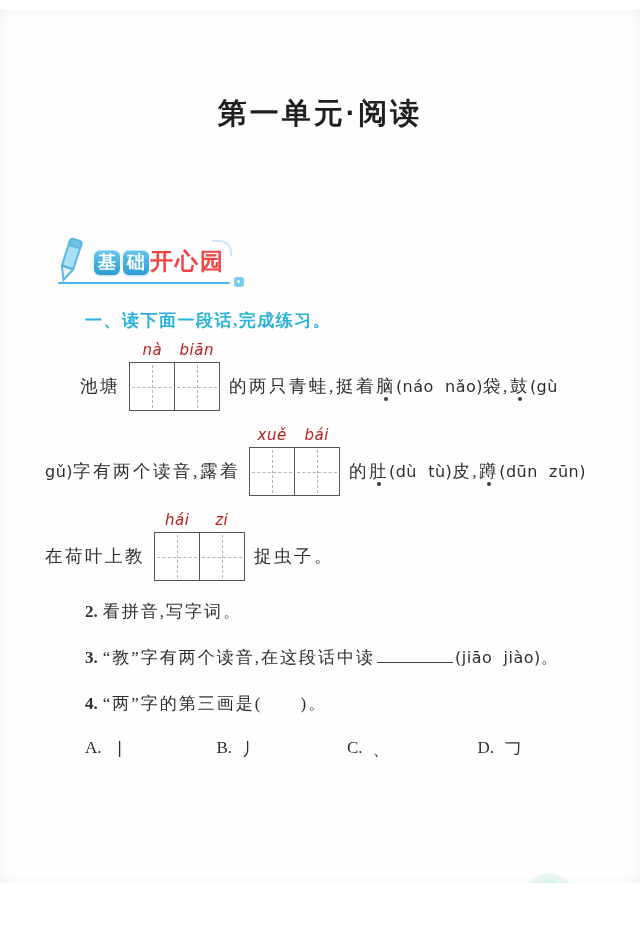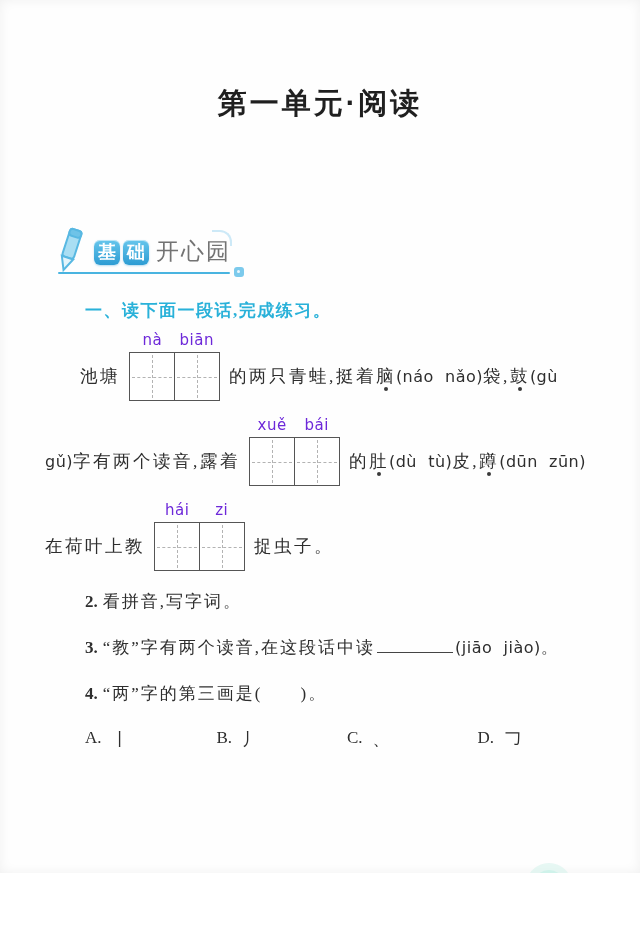--- a/index.html
+++ b/index.html
@@ -1,17 +1,17 @@
 <!DOCTYPE html>
 <html><head>
 <meta charset="utf-8">
 <style>
   html,body { margin:0; padding:0; background:#ffffff; }
   .page {
-    position:relative; width:640px; height:873px; margin:0 auto;
+    position:relative; width:640px; height:873px; margin:10px auto;
     background:#fefefe; overflow:hidden;
     box-shadow: inset 0 0 12px rgba(0,0,0,0.06);
     font-family:"Liberation Serif","DejaVu Serif",serif;
     color:#2e2e2e;
   }
 
   
   .unit-title {
     position:absolute; top:84px; left:0; right:0; text-align:center;
     font-family:"Liberation Sans","DejaVu Sans",sans-serif;
@@ -35,23 +35,23 @@
   .tag-box {
     position:absolute; top:8px; width:26px; height:25px; border-radius:6px;
     background:linear-gradient(180deg,#66c6ec,#2d9cd3);
     color:#fff; font-family:"Liberation Sans","DejaVu Sans",sans-serif;
     font-weight:bold; font-size:18px; line-height:25px; text-align:center;
     box-shadow: inset 0 1px 0 rgba(255,255,255,0.55), 0 1px 2px rgba(45,156,211,0.35);
   }
   .tag-box.t0 { left:40px; }
   .tag-box.t1 { left:69px; }
   .badge-name {
-    position:absolute; left:102px; top:4px;
-    font-family:"Liberation Sans","DejaVu Sans",sans-serif;
-    font-weight:normal; font-size:23px; letter-spacing:2px; color:#737373;
+    position:absolute; left:96px; top:4px;
+    font-family:"Liberation Sans","DejaVu Sans",sans-serif;
+    font-weight:bold; font-size:23px; letter-spacing:2px; color:#ef4444;
   }
   .badge-underline {
     position:absolute; left:4px; top:40px; width:172px; height:2px;
     background:#49b4e0; border-radius:1px;
   }
   .badge-note {
     position:absolute; left:180px; top:35px; width:10px; height:10px;
     border-radius:3px; background:#7ccaec;
   }
   .badge-note::after {
@@ -82,21 +82,21 @@
     content:''; position:absolute; left:50%; top:2px; bottom:2px;
     border-left:1px dashed #b3b3b3;
   }
   .cell::after {
     content:''; position:absolute; top:50%; left:2px; right:2px;
     border-top:1px dashed #b3b3b3;
   }
   .py {
     position:absolute; top:-22px; width:50%; text-align:center;
     font-family:"DejaVu Sans","Liberation Sans",sans-serif;
-    font-size:15px; letter-spacing:0.5px; color:#6d28d9;
+    font-size:15px; letter-spacing:0.5px; color:#b91c1c;font-style:italic;
   }
   .py.p0 { left:0; } .py.p1 { left:50%; }
 
   .dotchar { position:relative; display:inline-block; }
   .dotchar::after {
     content:''; position:absolute; left:50%; bottom:-4px;
     transform:translateX(-50%); width:4px; height:4px;
     background:#3a3a3a; border-radius:50%;
   }
   .latin {

